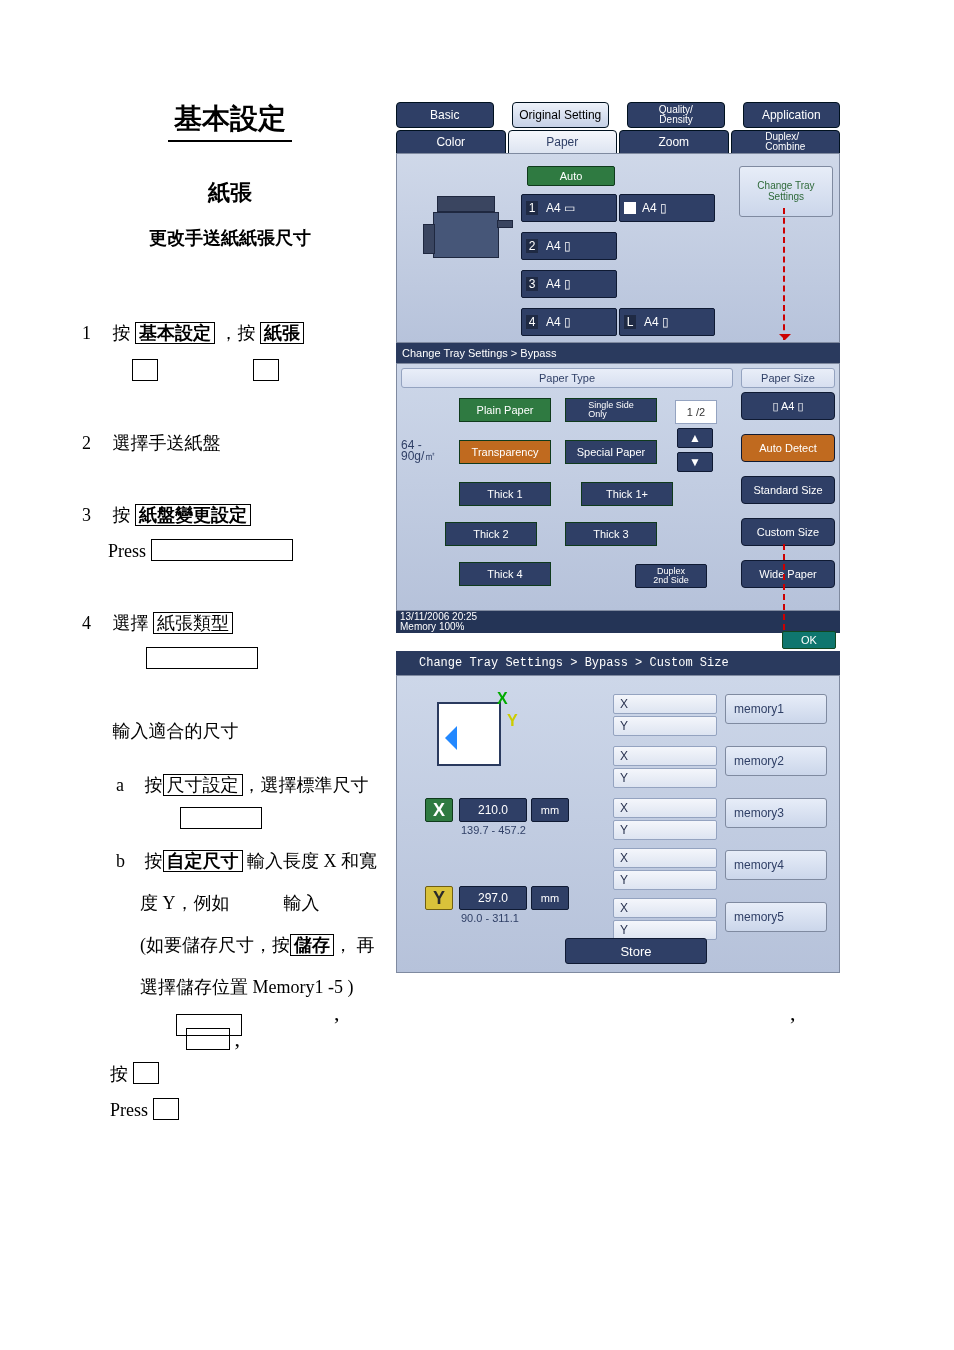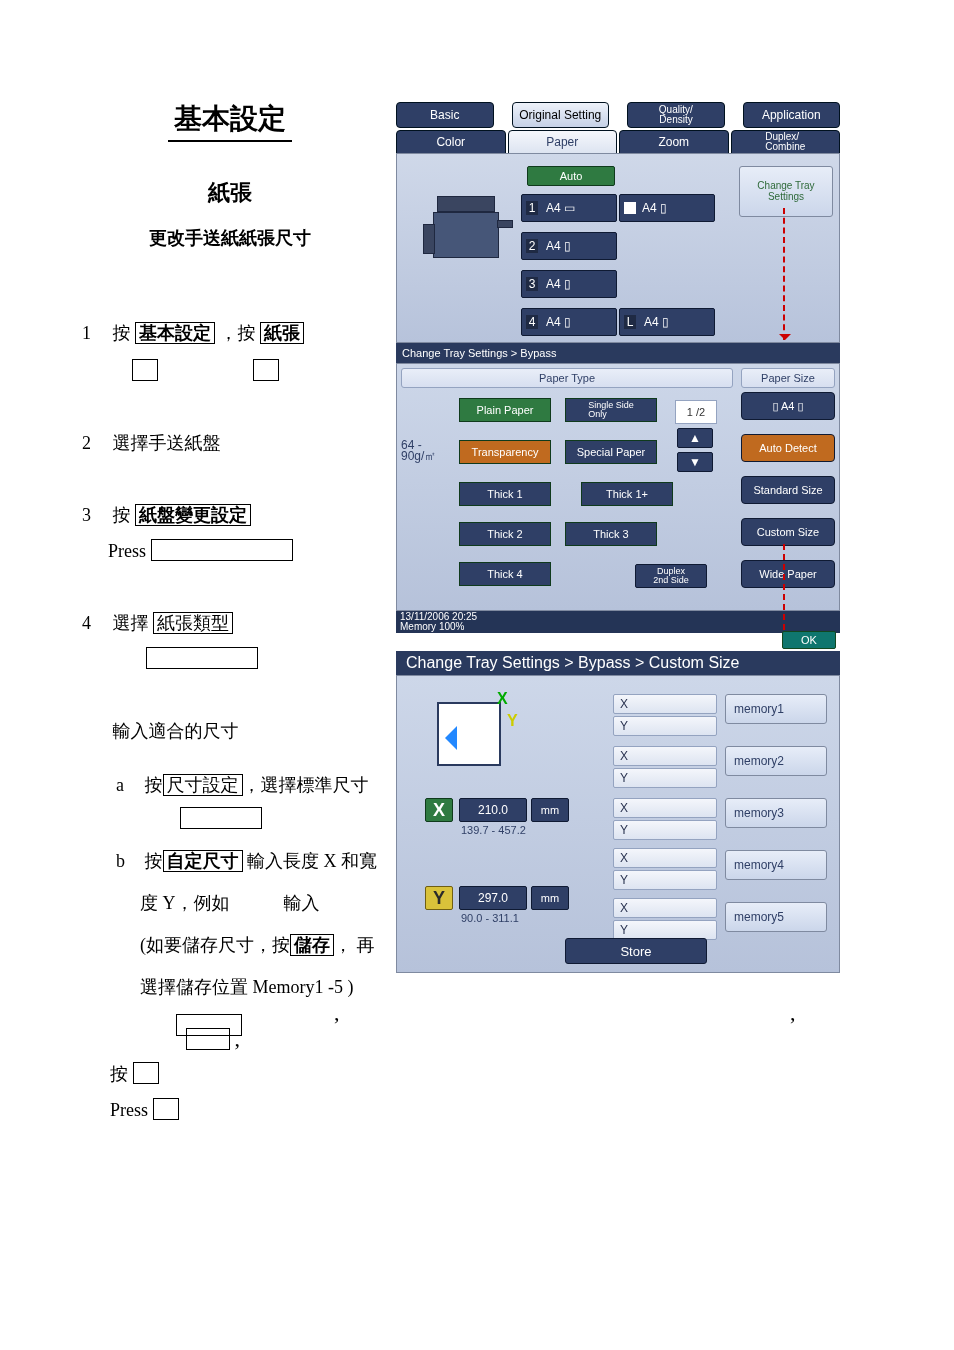--- a/index.html
+++ b/index.html
@@ -54,21 +54,21 @@
   .pageNum{position:absolute;left:278px;top:36px;width:40px;height:22px;background:#fff;border:1px solid #94a3c0;font-size:11px;display:flex;align-items:center;justify-content:center;color:#333}
   .arrowUD{position:absolute;left:280px;width:34px;height:18px;background:#2f3f66;border:1px solid #0f1a33;border-radius:2px;display:flex;align-items:center;justify-content:center;color:#fff;font-size:12px}
   .szCol{position:absolute;right:6px;top:28px;width:92px}
   .szBtn{width:92px;height:26px;margin-bottom:14px;border:1px solid #0f1a33;border-radius:4px;color:#fff;background:#2f3f66;font-size:11px;display:flex;align-items:center;justify-content:center}
   .szBtn.auto{background:#c06a1f}
   .dup2{position:absolute;left:238px;top:200px;width:70px;height:22px;border:1px solid #0f1a33;background:#2f3f66;color:#fff;font-size:9px;line-height:9px;display:flex;align-items:center;justify-content:center;text-align:center;border-radius:2px}
   .statusBar{height:22px;background:#243456;color:#fff;font-family:Tahoma,Arial,sans-serif;font-size:10px;display:flex;align-items:center;padding:0 4px;position:relative}
   .statusBar .ok{position:absolute;right:4px;top:20px;width:52px;height:16px;background:#0f766e;border:1px solid #12471f;border-radius:2px;font-size:11px;display:flex;align-items:center;justify-content:center}
   .redArrowV2{position:absolute;right:52px;top:180px;width:2px;height:86px;border-left:2px dashed #c00;z-index:5}
   
-  .bc2{margin-top:18px;height:24px;background:#2a3a5e;color:#fff;font-family:Liberation Sans, sans-serif;font-size:16px;display:flex;align-items:center;padding-left:10px}
+  .bc2{margin-top:18px;height:24px;background:#2a3a5e;color:#fff;font-family:Liberation Mono, monospace;font-size:12px;display:flex;align-items:center;padding-left:23px}
   .panel3{height:296px;background:linear-gradient(#cdd7e9,#b6c2da);border:1px solid #7f8aa0;position:relative;font-family:Tahoma,Arial,sans-serif}
   .docIcon{position:absolute;left:40px;top:16px;width:74px;height:74px}
   .docIcon .page1{position:absolute;left:0;top:10px;width:60px;height:60px;background:#fff;border:2px solid #2a3a5e}
   .docIcon .arrowL{position:absolute;left:-4px;top:34px;width:0;height:0;border:12px solid transparent;border-right-color:#28f}
   .xy{position:absolute;font-weight:700;font-size:16px}
   .inputBox{position:absolute;width:66px;height:22px;background:#2f3f66;color:#fff;display:flex;align-items:center;justify-content:center;font-size:12px;border:1px solid #0f1a33;border-radius:2px}
   .unit{position:absolute;width:36px;height:22px;background:#2f3f66;color:#fff;display:flex;align-items:center;justify-content:center;font-size:11px;border:1px solid #0f1a33;border-radius:2px}
   .range{position:absolute;font-size:11px;color:#2f3f66}
   .xLbl{position:absolute;width:26px;height:22px;color:#fff;display:flex;align-items:center;justify-content:center;font-weight:700;border-radius:2px}
   .xLbl.green{background:#2f7a41;border:1px solid #0f3a1c}
@@ -223,21 +223,21 @@
 Only</div>
       <div class="pageNum">1 /2</div>
       <div class="arrowUD" style="top:64px">▲</div>
       <div class="arrowUD" style="top:88px">▼</div>
       <div class="gsm" style="white-space: pre-line;">64 -
 90g/㎡</div>
       <div class="ptBtn orange" style="left:62px;top:76px">Transparency</div>
       <div class="ptBtn" style="left:168px;top:76px">Special Paper</div>
       <div class="ptBtn" style="left:62px;top:118px">Thick 1</div>
       <div class="ptBtn" style="left:184px;top:118px">Thick 1+</div>
-      <div class="ptBtn" style="left:62px;top:158px">Thick 2</div>
+      <div class="ptBtn" style="left:48px;top:158px">Thick 2</div>
       <div class="ptBtn" style="left:168px;top:158px">Thick 3</div>
       <div class="ptBtn" style="left:62px;top:198px">Thick 4</div>
       <div class="dup2" style="white-space: pre-line;">Duplex
 2nd Side</div>
       <div class="szCol">
         <div class="szBtn">▯ A4 ▯</div>
         <div class="szBtn auto">Auto Detect</div>
         <div class="szBtn">Standard Size</div>
         <div class="szBtn">Custom Size</div>
         <div class="szBtn">Wide Paper</div>

